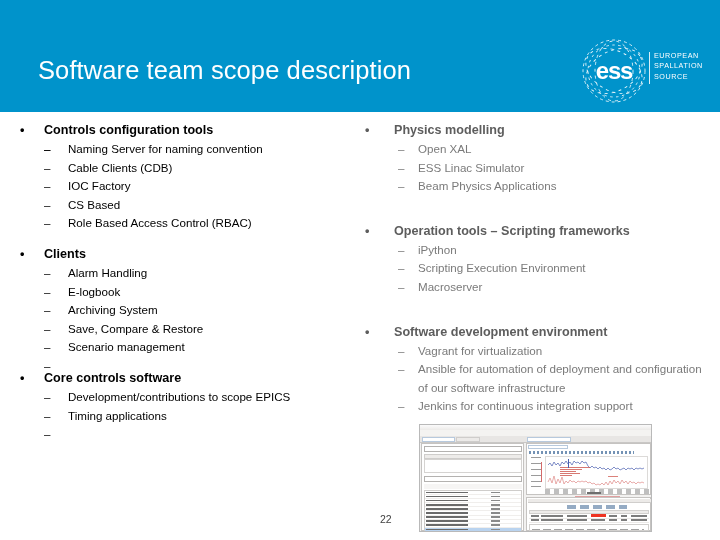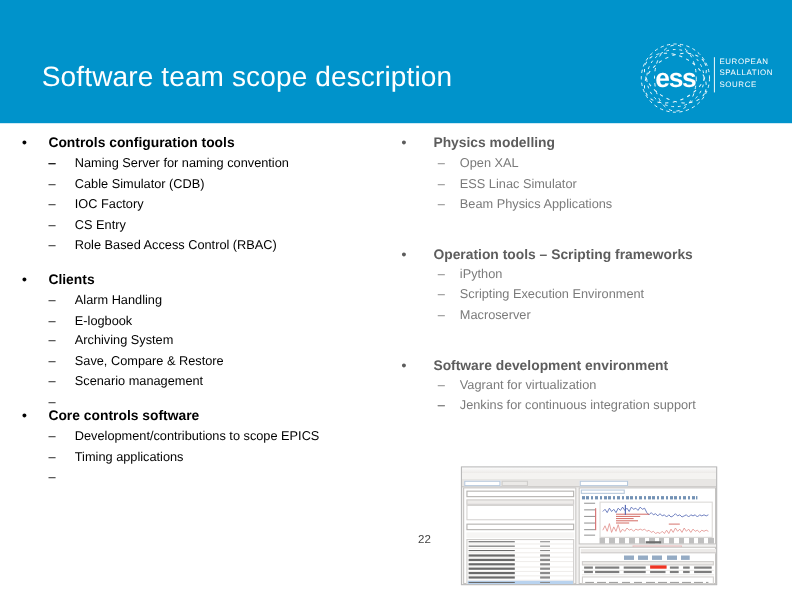--- a/index.html
+++ b/index.html
@@ -123,21 +123,21 @@
   .col-right .lvl2 .dash { left: 40px; }
 
   
   .col-right .block { margin-bottom: 20px; }
   .col-right .block.b1 { margin-bottom: 22px; }
 
   
   .page-number {
     position: absolute;
     left: 380px;
-    top: 485px;
+    top: 513px;
     font-size: 10.5px;
     color: #3f3f3f;
     text-align: center;
   }
 
   
   .thumb {
     position: absolute;
     left: 419px;
     top: 424px;
@@ -345,29 +345,29 @@
     </div>
     <div class="lvl2">
       <span class="dash">–</span>
     </div>
     <div class="lvl2">
       <span class="dash">–</span>
       <span>Naming Server for naming convention</span>
     </div>
     <div class="lvl2">
       <span class="dash">–</span>
-      <span>Cable Simulator (CDB)</span>
+      <span>Cable Clients (CDB)</span>
     </div>
     <div class="lvl2">
       <span class="dash">–</span>
       <span>IOC Factory</span>
     </div>
     <div class="lvl2">
       <span class="dash">–</span>
-      <span>CS Entry</span>
+      <span>CS Based</span>
     </div>
     <div class="lvl2">
       <span class="dash">–</span>
       <span>Role Based Access Control (RBAC)</span>
     </div>
   </div>
 
   <div class="block" style="margin-top:12px;">
     <div class="lvl1">
       <span class="bullet">•</span>
@@ -462,20 +462,21 @@
     <div class="lvl1">
       <span class="bullet">•</span>
       <span>Software development environment</span>
     </div>
     <div class="lvl2">
       <span class="dash">–</span>
       <span>Vagrant for virtualization</span>
     </div>
     <div class="lvl2">
       <span class="dash">–</span>
+      <span>Ansible for automation of deployment and configuration of our software infrastructure</span>
     </div>
     <div class="lvl2">
       <span class="dash">–</span>
       <span>Jenkins for continuous integration support</span>
     </div>
   </div>
 
 </div>
 
 <div class="page-number">22</div>

